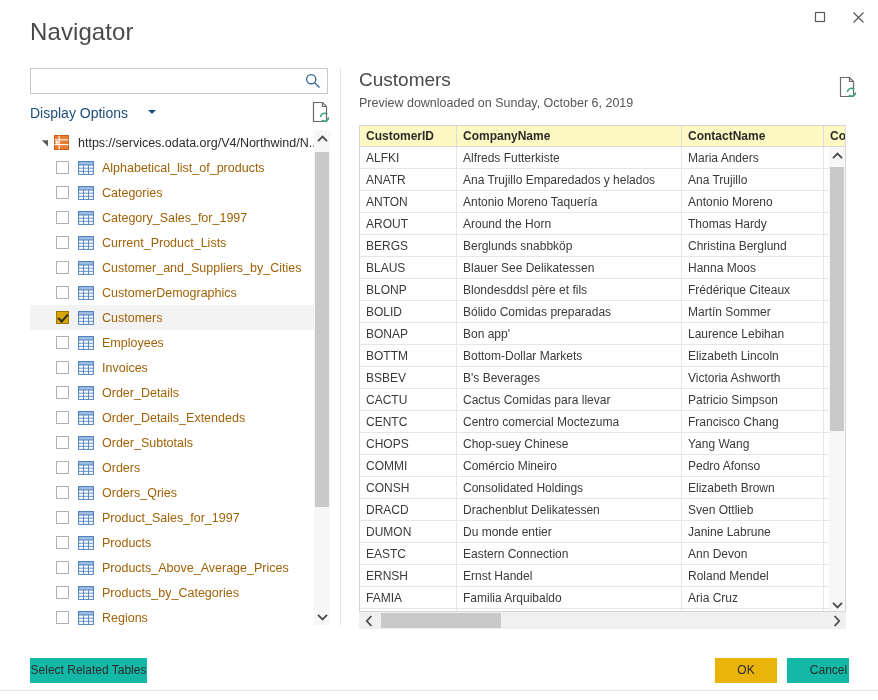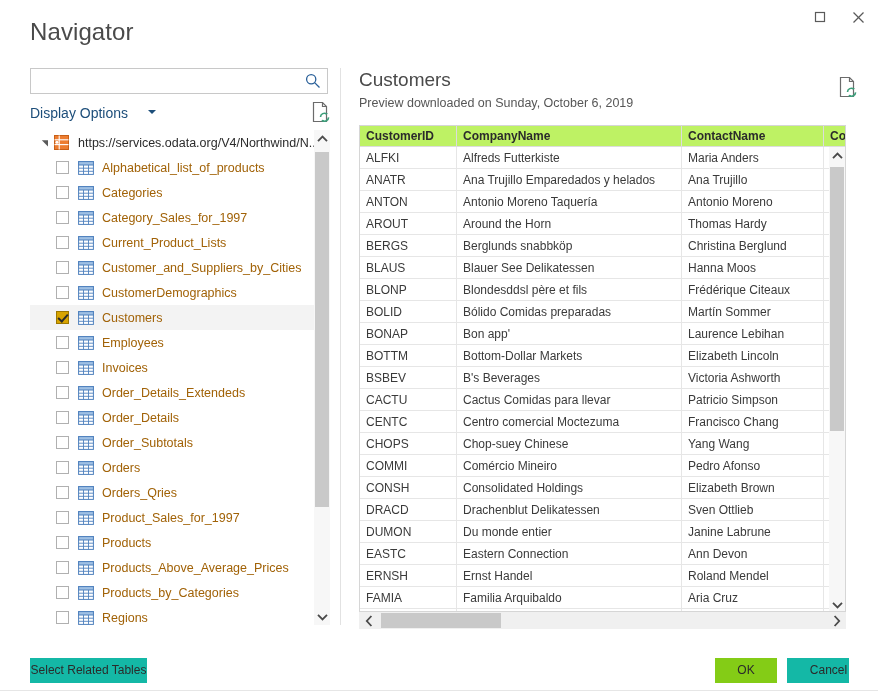--- a/index.html
+++ b/index.html
@@ -286,21 +286,21 @@
   #grid table {
     border-collapse: collapse;
     table-layout: fixed;
     width: 635px;
     font-size: 12px;
   }
   #grid th {
     font-weight: bold;
     text-align: left;
     color: #2b2b2b;
-    background: #bef264;
+    background: #fef9c3;
     height: 20px;
     padding: 0 0 0 6px;
     border-right: 1px solid #dcdcdc;
     border-bottom: 1px solid #dcdcdc;
     white-space: nowrap;
     overflow: hidden;
     font-size: 12px;
   }
   #grid td {
     color: #3a3a3a;
@@ -392,21 +392,21 @@
   }
   #btn-select-related {
     left: 30px;
     top: 658px;
     width: 117px;
   }
   #btn-ok {
     left: 715px;
     top: 658px;
     width: 62px;
-    background: #84cc16;
+    background: #eab308;
     font-weight: normal;
   }
   #btn-cancel {
     left: 787px;
     top: 658px;
     width: 62px;
     padding-left: 21px;
   }
 </style>
 </head>
@@ -582,33 +582,33 @@
       <div class="tree-row child">
         <span class="cb"></span>
         <svg class="tbl-icon" viewBox="0 0 16 14">
           <rect x="0.6" y="0.6" width="14.8" height="12.8" fill="#ffffff" stroke="#4f81bd" stroke-width="1"></rect>
           <rect x="0.6" y="0.6" width="14.8" height="3.4" fill="#9fc0e4" stroke="#4f81bd" stroke-width="1"></rect>
           <line x1="5.5" y1="4" x2="5.5" y2="13.4" stroke="#4f81bd" stroke-width="0.9"></line>
           <line x1="10.5" y1="4" x2="10.5" y2="13.4" stroke="#4f81bd" stroke-width="0.9"></line>
           <line x1="0.6" y1="7.2" x2="15.4" y2="7.2" stroke="#4f81bd" stroke-width="0.9"></line>
           <line x1="0.6" y1="10.3" x2="15.4" y2="10.3" stroke="#4f81bd" stroke-width="0.9"></line>
         </svg>
+        <span class="tree-label">Order_Details</span>
+      </div>
+      <div class="tree-row child">
+        <span class="cb"></span>
+        <svg class="tbl-icon" viewBox="0 0 16 14">
+          <rect x="0.6" y="0.6" width="14.8" height="12.8" fill="#ffffff" stroke="#4f81bd" stroke-width="1"></rect>
+          <rect x="0.6" y="0.6" width="14.8" height="3.4" fill="#9fc0e4" stroke="#4f81bd" stroke-width="1"></rect>
+          <line x1="5.5" y1="4" x2="5.5" y2="13.4" stroke="#4f81bd" stroke-width="0.9"></line>
+          <line x1="10.5" y1="4" x2="10.5" y2="13.4" stroke="#4f81bd" stroke-width="0.9"></line>
+          <line x1="0.6" y1="7.2" x2="15.4" y2="7.2" stroke="#4f81bd" stroke-width="0.9"></line>
+          <line x1="0.6" y1="10.3" x2="15.4" y2="10.3" stroke="#4f81bd" stroke-width="0.9"></line>
+        </svg>
         <span class="tree-label">Order_Details_Extendeds</span>
-      </div>
-      <div class="tree-row child">
-        <span class="cb"></span>
-        <svg class="tbl-icon" viewBox="0 0 16 14">
-          <rect x="0.6" y="0.6" width="14.8" height="12.8" fill="#ffffff" stroke="#4f81bd" stroke-width="1"></rect>
-          <rect x="0.6" y="0.6" width="14.8" height="3.4" fill="#9fc0e4" stroke="#4f81bd" stroke-width="1"></rect>
-          <line x1="5.5" y1="4" x2="5.5" y2="13.4" stroke="#4f81bd" stroke-width="0.9"></line>
-          <line x1="10.5" y1="4" x2="10.5" y2="13.4" stroke="#4f81bd" stroke-width="0.9"></line>
-          <line x1="0.6" y1="7.2" x2="15.4" y2="7.2" stroke="#4f81bd" stroke-width="0.9"></line>
-          <line x1="0.6" y1="10.3" x2="15.4" y2="10.3" stroke="#4f81bd" stroke-width="0.9"></line>
-        </svg>
-        <span class="tree-label">Order_Details</span>
       </div>
       <div class="tree-row child">
         <span class="cb"></span>
         <svg class="tbl-icon" viewBox="0 0 16 14">
           <rect x="0.6" y="0.6" width="14.8" height="12.8" fill="#ffffff" stroke="#4f81bd" stroke-width="1"></rect>
           <rect x="0.6" y="0.6" width="14.8" height="3.4" fill="#9fc0e4" stroke="#4f81bd" stroke-width="1"></rect>
           <line x1="5.5" y1="4" x2="5.5" y2="13.4" stroke="#4f81bd" stroke-width="0.9"></line>
           <line x1="10.5" y1="4" x2="10.5" y2="13.4" stroke="#4f81bd" stroke-width="0.9"></line>
           <line x1="0.6" y1="7.2" x2="15.4" y2="7.2" stroke="#4f81bd" stroke-width="0.9"></line>
           <line x1="0.6" y1="10.3" x2="15.4" y2="10.3" stroke="#4f81bd" stroke-width="0.9"></line>

